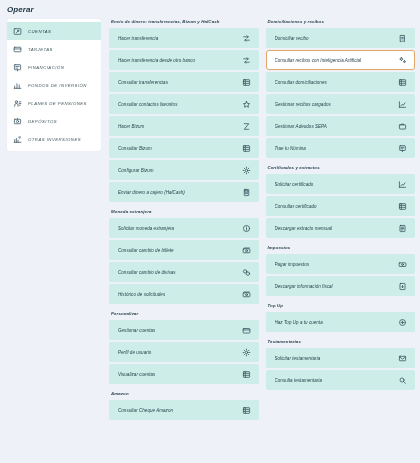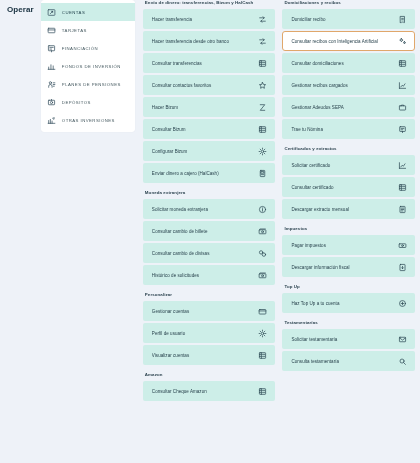--- a/index.html
+++ b/index.html
@@ -17,21 +17,22 @@
     color: #2b3a44;
     font-size: 5px;
     -webkit-font-smoothing: antialiased;
   }
 
   #app {
     position: relative;
     width: 420px;
     height: 463px;
     display: flex;
-    flex-direction: row;
+    flex-direction: column;
+    font-style: italic;
   }
 
   
   .page-title {
     font-size: 8px;
     font-weight: bold;
     color: #17303f;
     padding: 5px 0 5px 7px;
     letter-spacing: 0.1px;
   }

